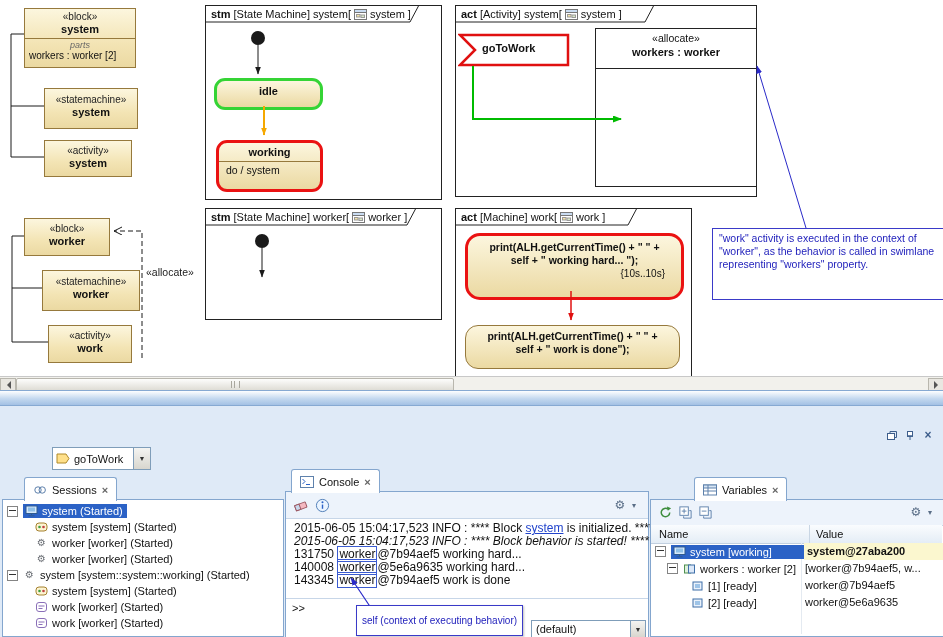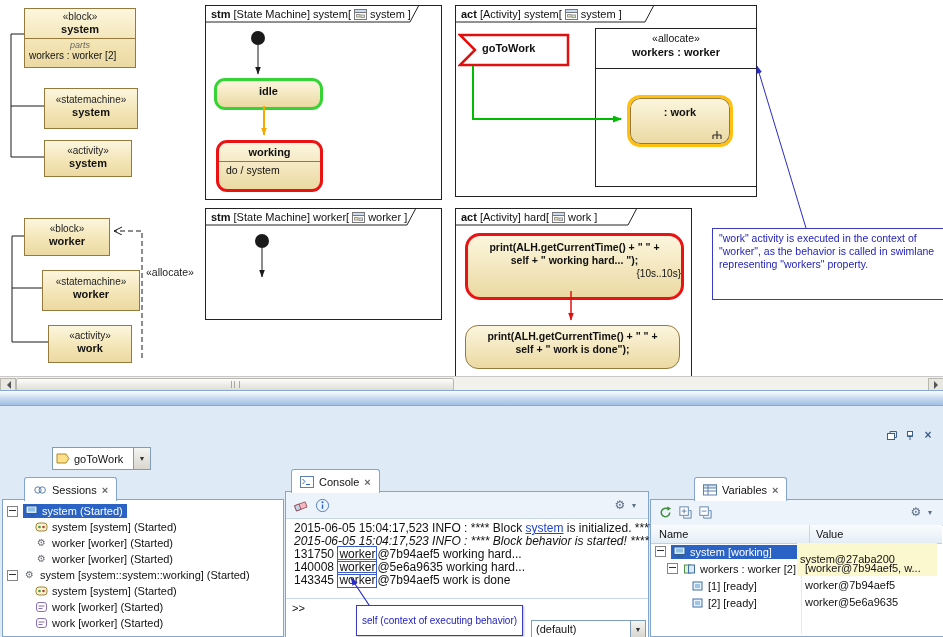--- a/index.html
+++ b/index.html
@@ -174,45 +174,39 @@
           <polygon points="2,2 110,2 110,32 2,32 17,17" fill="#fff" stroke="#E01010" stroke-width="2.5"></polygon>
         </svg>
       <span class="accept-label">goToWork</span>
     </div>
     <div class="lane" style="left:595px;top:28px;width:160px;height:157px;">
       <div class="lane-h">
         <span class="st">«allocate»</span>
         <span class="nm">workers : worker</span>
       </div>
     </div>
-    <div class="state hlo" style="left:627px;top:95px;width:100px;height:46px;border-radius:13px;">
-      <span class="slabel" style="padding-top:8px;">: work</span>
-      <svg class="rake" width="12" height="10" viewBox="0 0 12 10">
-          <path d="M2 9 V5 M6 9 V5 M10 9 V5 M2 5 H10 M6 5 V1" fill="none" stroke="#333" stroke-width="1.2"></path>
-        </svg>
-    </div>
 
     <div class="frame" style="left:455px;top:208px;width:235px;height:167px;">
       <div class="ftitle">
         <b>act</b>
-        <span>[Activity] hard[</span>
+        <span>[Machine] work[</span>
         <svg class="dicon" viewBox="0 0 13 11">
             <rect x="0.5" y="0.5" width="12" height="10" fill="#fff" stroke="#777"></rect>
             <rect x="0.5" y="0.5" width="12" height="3" fill="#C9DCF2" stroke="#777"></rect>
             <rect x="2.5" y="5.5" width="3.5" height="2.5" fill="#F4E3A8" stroke="#999"></rect>
             <rect x="7" y="6" width="3.5" height="2.5" fill="#D8E8C8" stroke="#999"></rect>
           </svg>
         <span>work</span>
         <span>]</span>
       </div>
     </div>
     <div class="state hlr" style="left:465px;top:233px;width:213px;height:56px;border-radius:15px;padding-top:5px;">
       <span style="display:block;text-align:center;font-weight:bold;font-size:10.5px;line-height:13px;">print(ALH.getCurrentTime() + " " +</span>
       <span style="display:block;text-align:center;font-weight:bold;font-size:10.5px;line-height:13px;">self + " working hard... ");</span>
-      <span style="display:block;text-align:right;font-size:10px;line-height:13px;padding-right:0;">{10s..10s}</span>
+      <span style="display:block;text-align:right;font-size:10px;line-height:13px;padding-right:16px;">{10s..10s}</span>
     </div>
     <div class="state thin" style="left:465px;top:325px;width:213px;height:38px;border-radius:13px;padding-top:4px;">
       <span style="display:block;text-align:center;font-weight:bold;font-size:10.5px;line-height:13px;">print(ALH.getCurrentTime() + " " +</span>
       <span style="display:block;text-align:center;font-weight:bold;font-size:10.5px;line-height:13px;">self + " work is done");</span>
     </div>
 
     <div class="note" style="left:712px;top:228px;width:230px;height:64px;">"work" activity is executed in the context of "worker", as the behavior is called in swimlane representing "workers" property.</div>
 
     <svg width="943" height="376" style="position:absolute;left:0;top:0;z-index:6;pointer-events:none;">
       <defs>
@@ -471,21 +465,21 @@
       <span class="exp" style="margin-left:4px;"></span>
       <span class="selwrap" style="width:131px;overflow:hidden;">
         <svg class="tico" viewBox="0 0 13 12">
             <rect x="1" y="1" width="11" height="7.5" fill="#D6E9FA" stroke="#2E5A8F"></rect>
             <rect x="3" y="2.5" width="7" height="4" fill="#8FC0E8"></rect>
             <line x1="6.5" y1="8.5" x2="6.5" y2="10" stroke="#2E5A8F"></line>
             <line x1="3.5" y1="10.8" x2="9.5" y2="10.8" stroke="#2E5A8F"></line>
           </svg>
         <span>system [working]</span>
       </span>
-      <span class="vval" style="left:146px;background:#FBF7CF;padding:8px 3px;min-width:134px;">system@27aba200</span>
+      <span class="vval" style="left:153px;background:#FBF7CF;padding:0 3px;min-width:134px;font-weight:bold;">system@27aba200</span>
     </div>
     <div class="trow" style="top:60px;left:0;width:291px;height:17px;">
       <span class="exp" style="margin-left:16px;"></span>
       <svg class="tico" viewBox="0 0 13 12">
           <rect x="1.5" y="2" width="6" height="8" fill="#DFF0DC" stroke="#4E8F4E"></rect>
           <rect x="5.5" y="2" width="6" height="8" fill="#DCE8F8" stroke="#3E6FA8"></rect>
         </svg>
       <span>workers : worker [2]</span>
       <span class="vval">[worker@7b94aef5, w...</span>
     </div>

